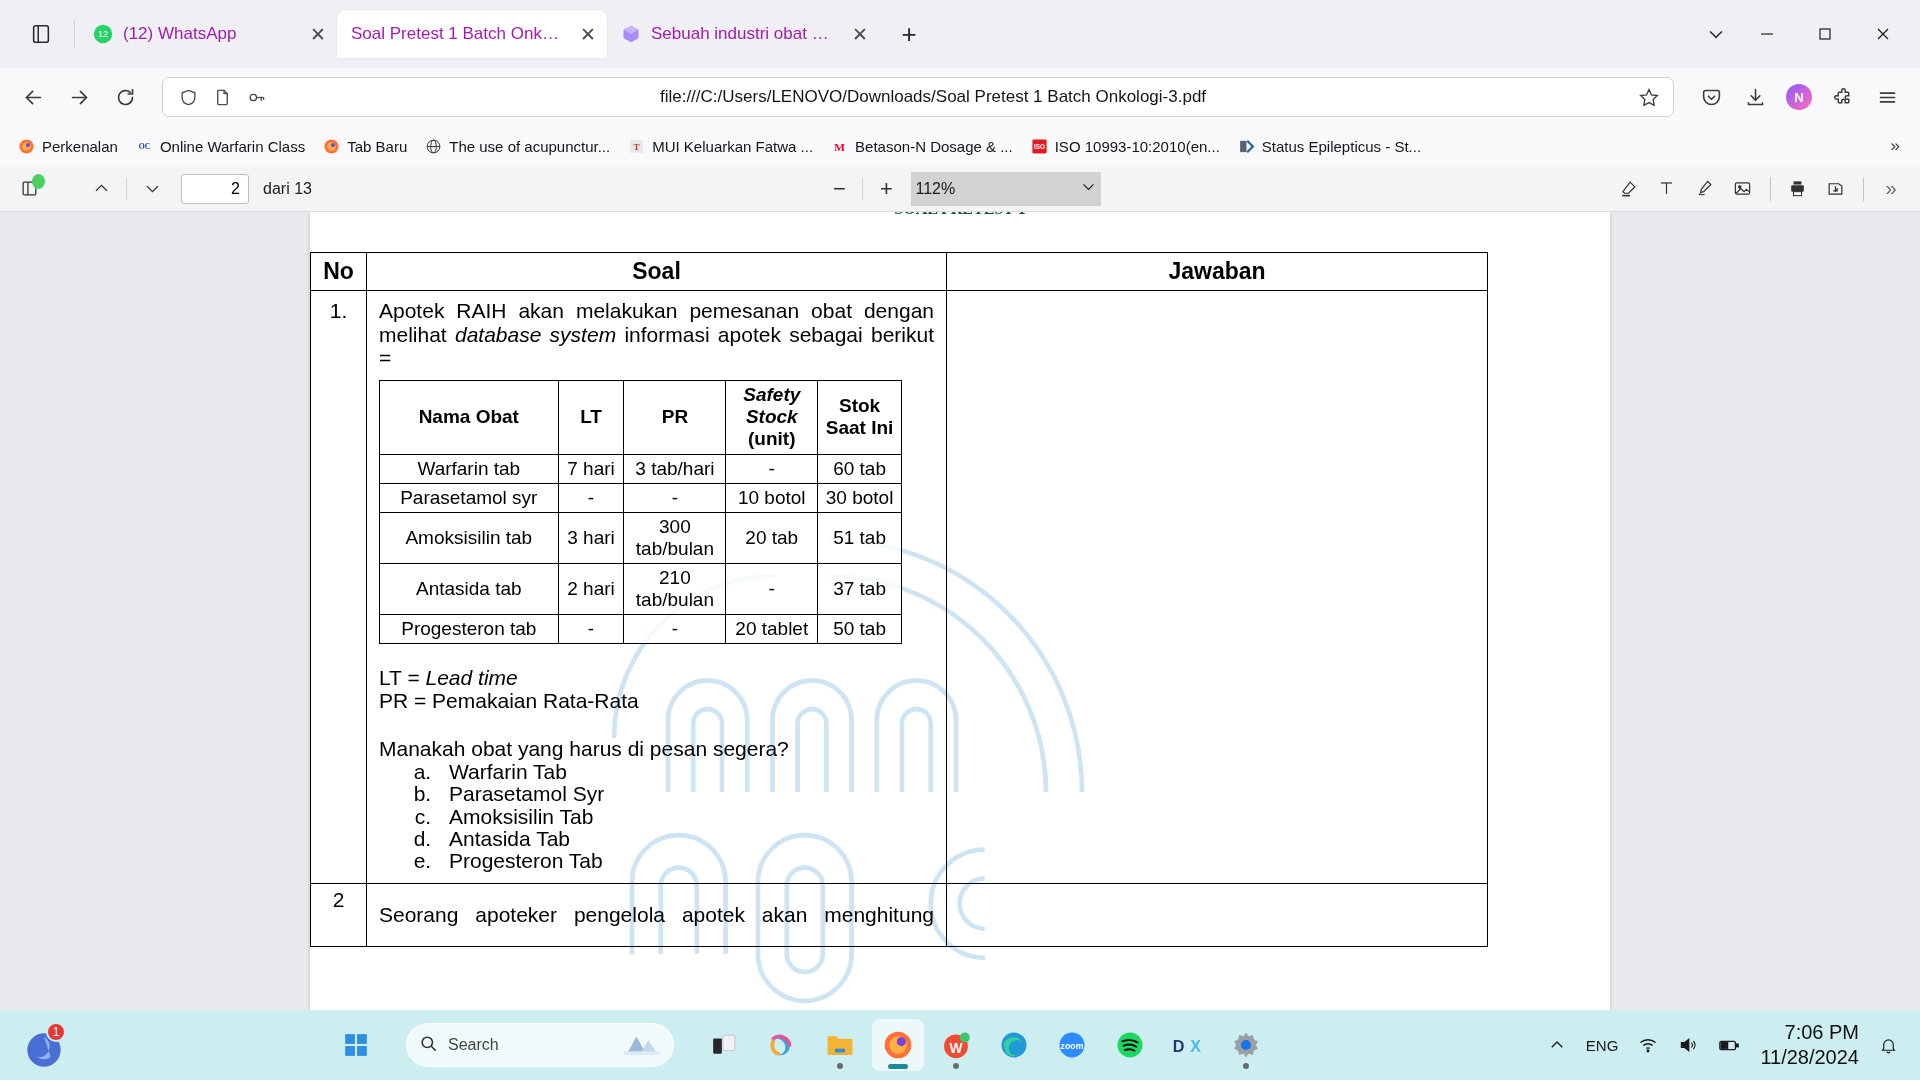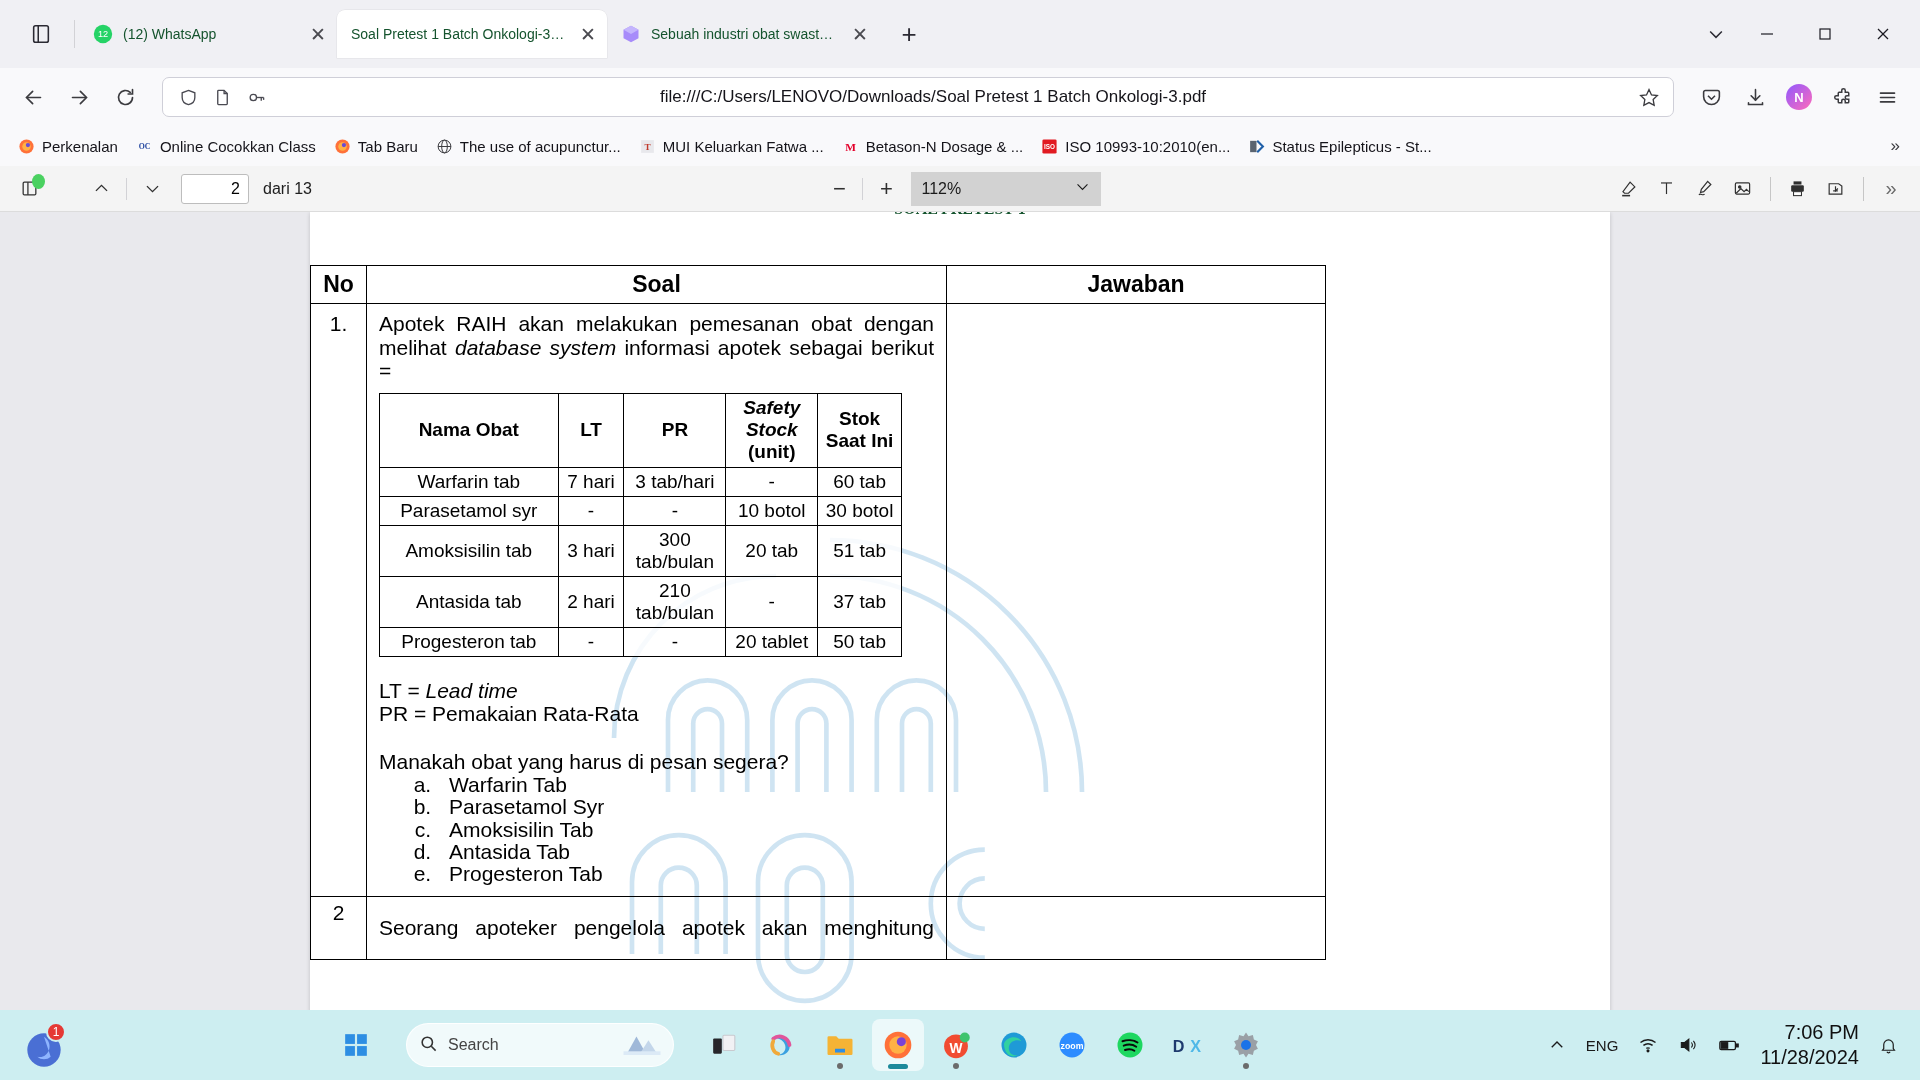--- a/index.html
+++ b/index.html
@@ -29,21 +29,21 @@
   .tab {
     height: 48px; display: flex; align-items: center;
     border-radius: 8px 8px 0 0;
     padding: 0 6px 0 14px; gap: 10px; cursor: pointer;
     position: relative; min-width: 150px; max-width: 340px;
   }
   .tab.inactive { background: transparent; }
   .tab.active { background: #ffffff; box-shadow: 0 0 0 0.5px rgba(0,0,0,0.07); }
   .tab-favicon { width: 20px; height: 20px; flex: 0 0 20px; display:flex; align-items:center; justify-content:center; }
   .tab-title {
-    font-size: 14px; color: #14532d; white-space: nowrap;
+    font-size: 17px; color: #a21caf; white-space: nowrap;
     overflow: hidden; text-overflow: ellipsis; flex: 1 1 auto;
   }
   .tab-close {
     width: 26px; height: 26px; flex: 0 0 26px; border-radius: 5px;
     display: flex; align-items: center; justify-content: center;
     font-size: 19px; color: #4a4a50; cursor: pointer;
   }
   .newtab-btn {
     width: 40px; height: 40px; margin-left: 10px; border-radius: 6px;
     display: flex; align-items: center; justify-content: center;
@@ -126,21 +126,21 @@
     margin-left: 8px;
   }
   .pagetotal { font-size: 16px; color: #202020; margin-left: 10px; }
   .zoomgroup { margin-left: auto; display: flex; align-items: center; gap: 2px; }
   .zoom-btn {
     width: 34px; height: 32px; display:flex; align-items:center; justify-content:center;
     font-size: 22px; color: #303030; cursor: pointer; font-weight: 300;
   }
   .zoomselect {
     width: 190px; height: 34px; background: #d2d2d2; border: none;
-    font-size: 16px; color: #1a1a1a; padding: 0 10px;
+    font-size: 16px; color: #1a1a1a; padding: 0 4px;
     display: flex; align-items: center; cursor: pointer; margin-left: 6px;
   }
   .zoomselect .lbl { flex: 1 1 auto; }
   .toolbar-right { margin-left: auto; display: flex; align-items: center; gap: 4px; }
   .tsep { width: 1px; height: 24px; background: #c6c6c6; margin: 0 6px; }
 
   
   .viewer {
     flex: 1 1 auto; background: #e9e9ed; position: relative; overflow: hidden;
   }
@@ -158,21 +158,21 @@
   }
   
   .watermark {
     position: absolute; left: 250px; top: 300px;
     width: 540px; height: 560px; opacity: 0.55; pointer-events: none;
   }
   .watermark svg { width: 100%; height: 100%; }
 
   
   table.qtable {
-    position: absolute; top: 53px; left: 0px; width: 1016px;
+    position: absolute; top: 40px; left: 0px; width: 1178px;
     border-collapse: collapse; background: transparent;
     font-family: "Liberation Sans", sans-serif;
   }
   table.qtable > tbody > tr > td, table.qtable > thead > tr > th {
     border: 1.5px solid #000; vertical-align: top;
   }
   .th-no { width: 56px; text-align: center; font-size: 23px; font-weight: bold; padding: 5px 0; }
   .th-soal { width: 580px; text-align: center; font-size: 23px; font-weight: bold; padding: 5px 0; }
   .th-jawaban { text-align: center; font-size: 23px; font-weight: bold; padding: 5px 0; }
   .td-no { text-align: center; font-size: 21px; padding: 8px 0 0 0; }
@@ -446,21 +446,21 @@
           </svg>
       </span>
       <span>Perkenalan</span>
     </div>
     <div class="bm">
       <span class="bm-ico">
         <svg viewBox="0 0 24 24">
             <text x="12" y="15" font-size="11" fill="#2346a0" text-anchor="middle" font-family="Liberation Serif" font-weight="bold">OC</text>
           </svg>
       </span>
-      <span>Online Cocokkan Class</span>
+      <span>Online Warfarin Class</span>
     </div>
     <div class="bm">
       <span class="bm-ico">
         <svg viewBox="0 0 24 24">
             <circle cx="12" cy="12" r="10" fill="#ff7139"></circle>
             <circle cx="12" cy="12" r="6" fill="#ffb144"></circle>
             <circle cx="14" cy="10" r="3" fill="#6a4bd6"></circle>
           </svg>
       </span>
       <span>Tab Baru</span>

